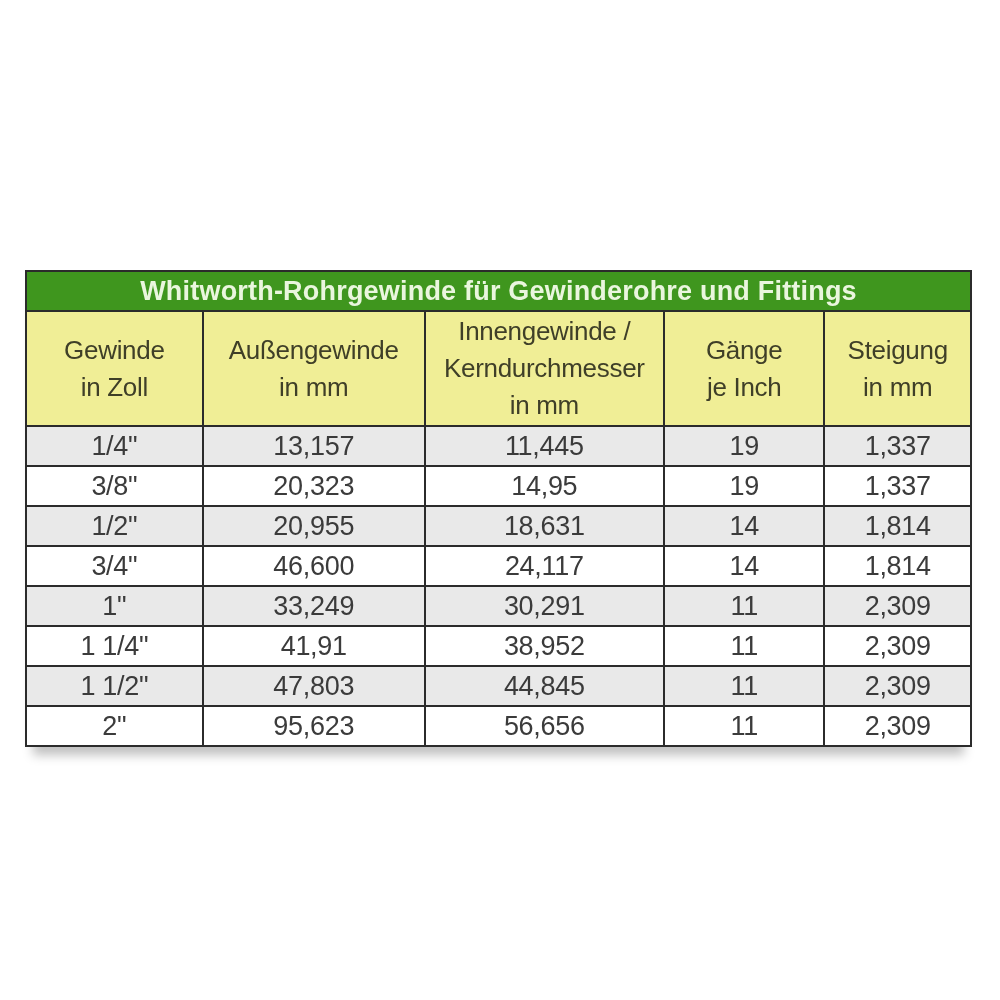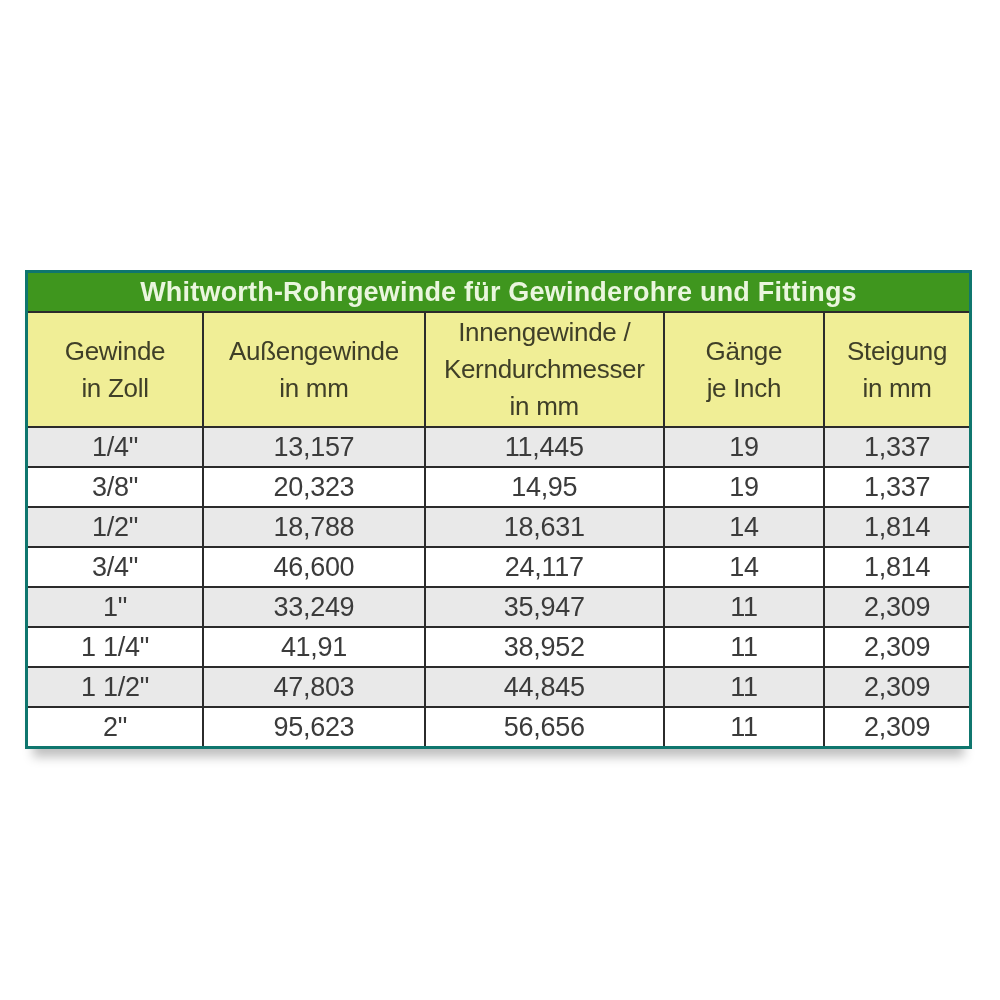--- a/index.html
+++ b/index.html
@@ -14,21 +14,21 @@
     position: absolute;
     left: 25px;
     top: 270px;
     width: 947px;
   }
   table.thread-table {
     width: 100%;
     border-collapse: collapse;
     table-layout: fixed;
     background: #737373;
-    border: 3px solid #0f766e;
+    border: 1px solid #0f766e;
     box-shadow: 0 16px 10px -8px rgba(0,0,0,0.25);
   }
   .thread-table th, .thread-table td {
     border: 2px solid #2b2b2b;
     text-align: center;
     vertical-align: middle;
     padding: 0;
     overflow: hidden;
   }
   .title-cell {
@@ -98,36 +98,36 @@
       </tr>
       <tr>
         <td>3/8"</td>
         <td>20,323</td>
         <td>14,95</td>
         <td>19</td>
         <td>1,337</td>
       </tr>
       <tr>
         <td>1/2"</td>
-        <td>18,788</td>
+        <td>20,955</td>
         <td>18,631</td>
         <td>14</td>
         <td>1,814</td>
       </tr>
       <tr>
         <td>3/4"</td>
         <td>46,600</td>
         <td>24,117</td>
         <td>14</td>
         <td>1,814</td>
       </tr>
       <tr>
         <td>1"</td>
         <td>33,249</td>
-        <td>35,947</td>
+        <td>30,291</td>
         <td>11</td>
         <td>2,309</td>
       </tr>
       <tr>
         <td>1 1/4"</td>
         <td>41,91</td>
         <td>38,952</td>
         <td>11</td>
         <td>2,309</td>
       </tr>

